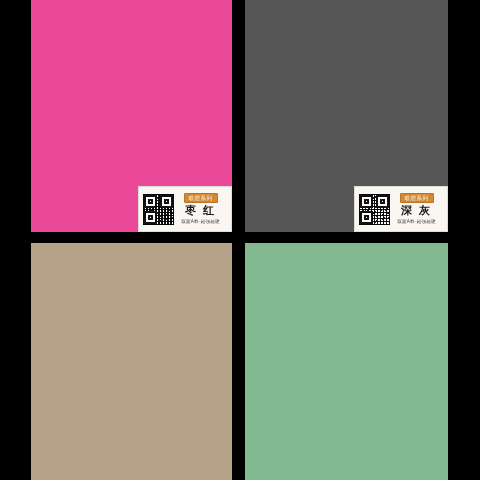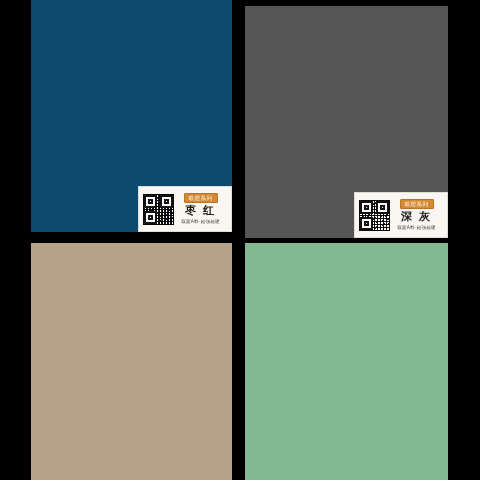--- a/index.html
+++ b/index.html
@@ -111,34 +111,34 @@
     color: #3a3a3a;
     letter-spacing: 0.2px;
     white-space: nowrap;
   }
 </style>
 </head>
 <body>
 
 <div class="stage">
 
-  <div class="swatch" id="panel-red" style="background:#0c4a6e;">
+  <div class="swatch" id="panel-red" style="background:#ec4899;">
     <div class="label-card">
       <div class="qr">
         <span class="qr-corner-bl"></span>
       </div>
       <div class="label-text">
         <span class="series-badge">联想系列</span>
         <span class="color-name">枣 红</span>
         <span class="tagline">双面A料·超强超硬</span>
       </div>
     </div>
   </div>
 
-  <div class="swatch" id="panel-gray" style="background:#565656;margin-top:6px;">
+  <div class="swatch" id="panel-gray" style="background:#565656;">
     <div class="label-card">
       <div class="qr">
         <span class="qr-corner-bl"></span>
       </div>
       <div class="label-text">
         <span class="series-badge">联想系列</span>
         <span class="color-name">深 灰</span>
         <span class="tagline">双面A料·超强超硬</span>
       </div>
     </div>

